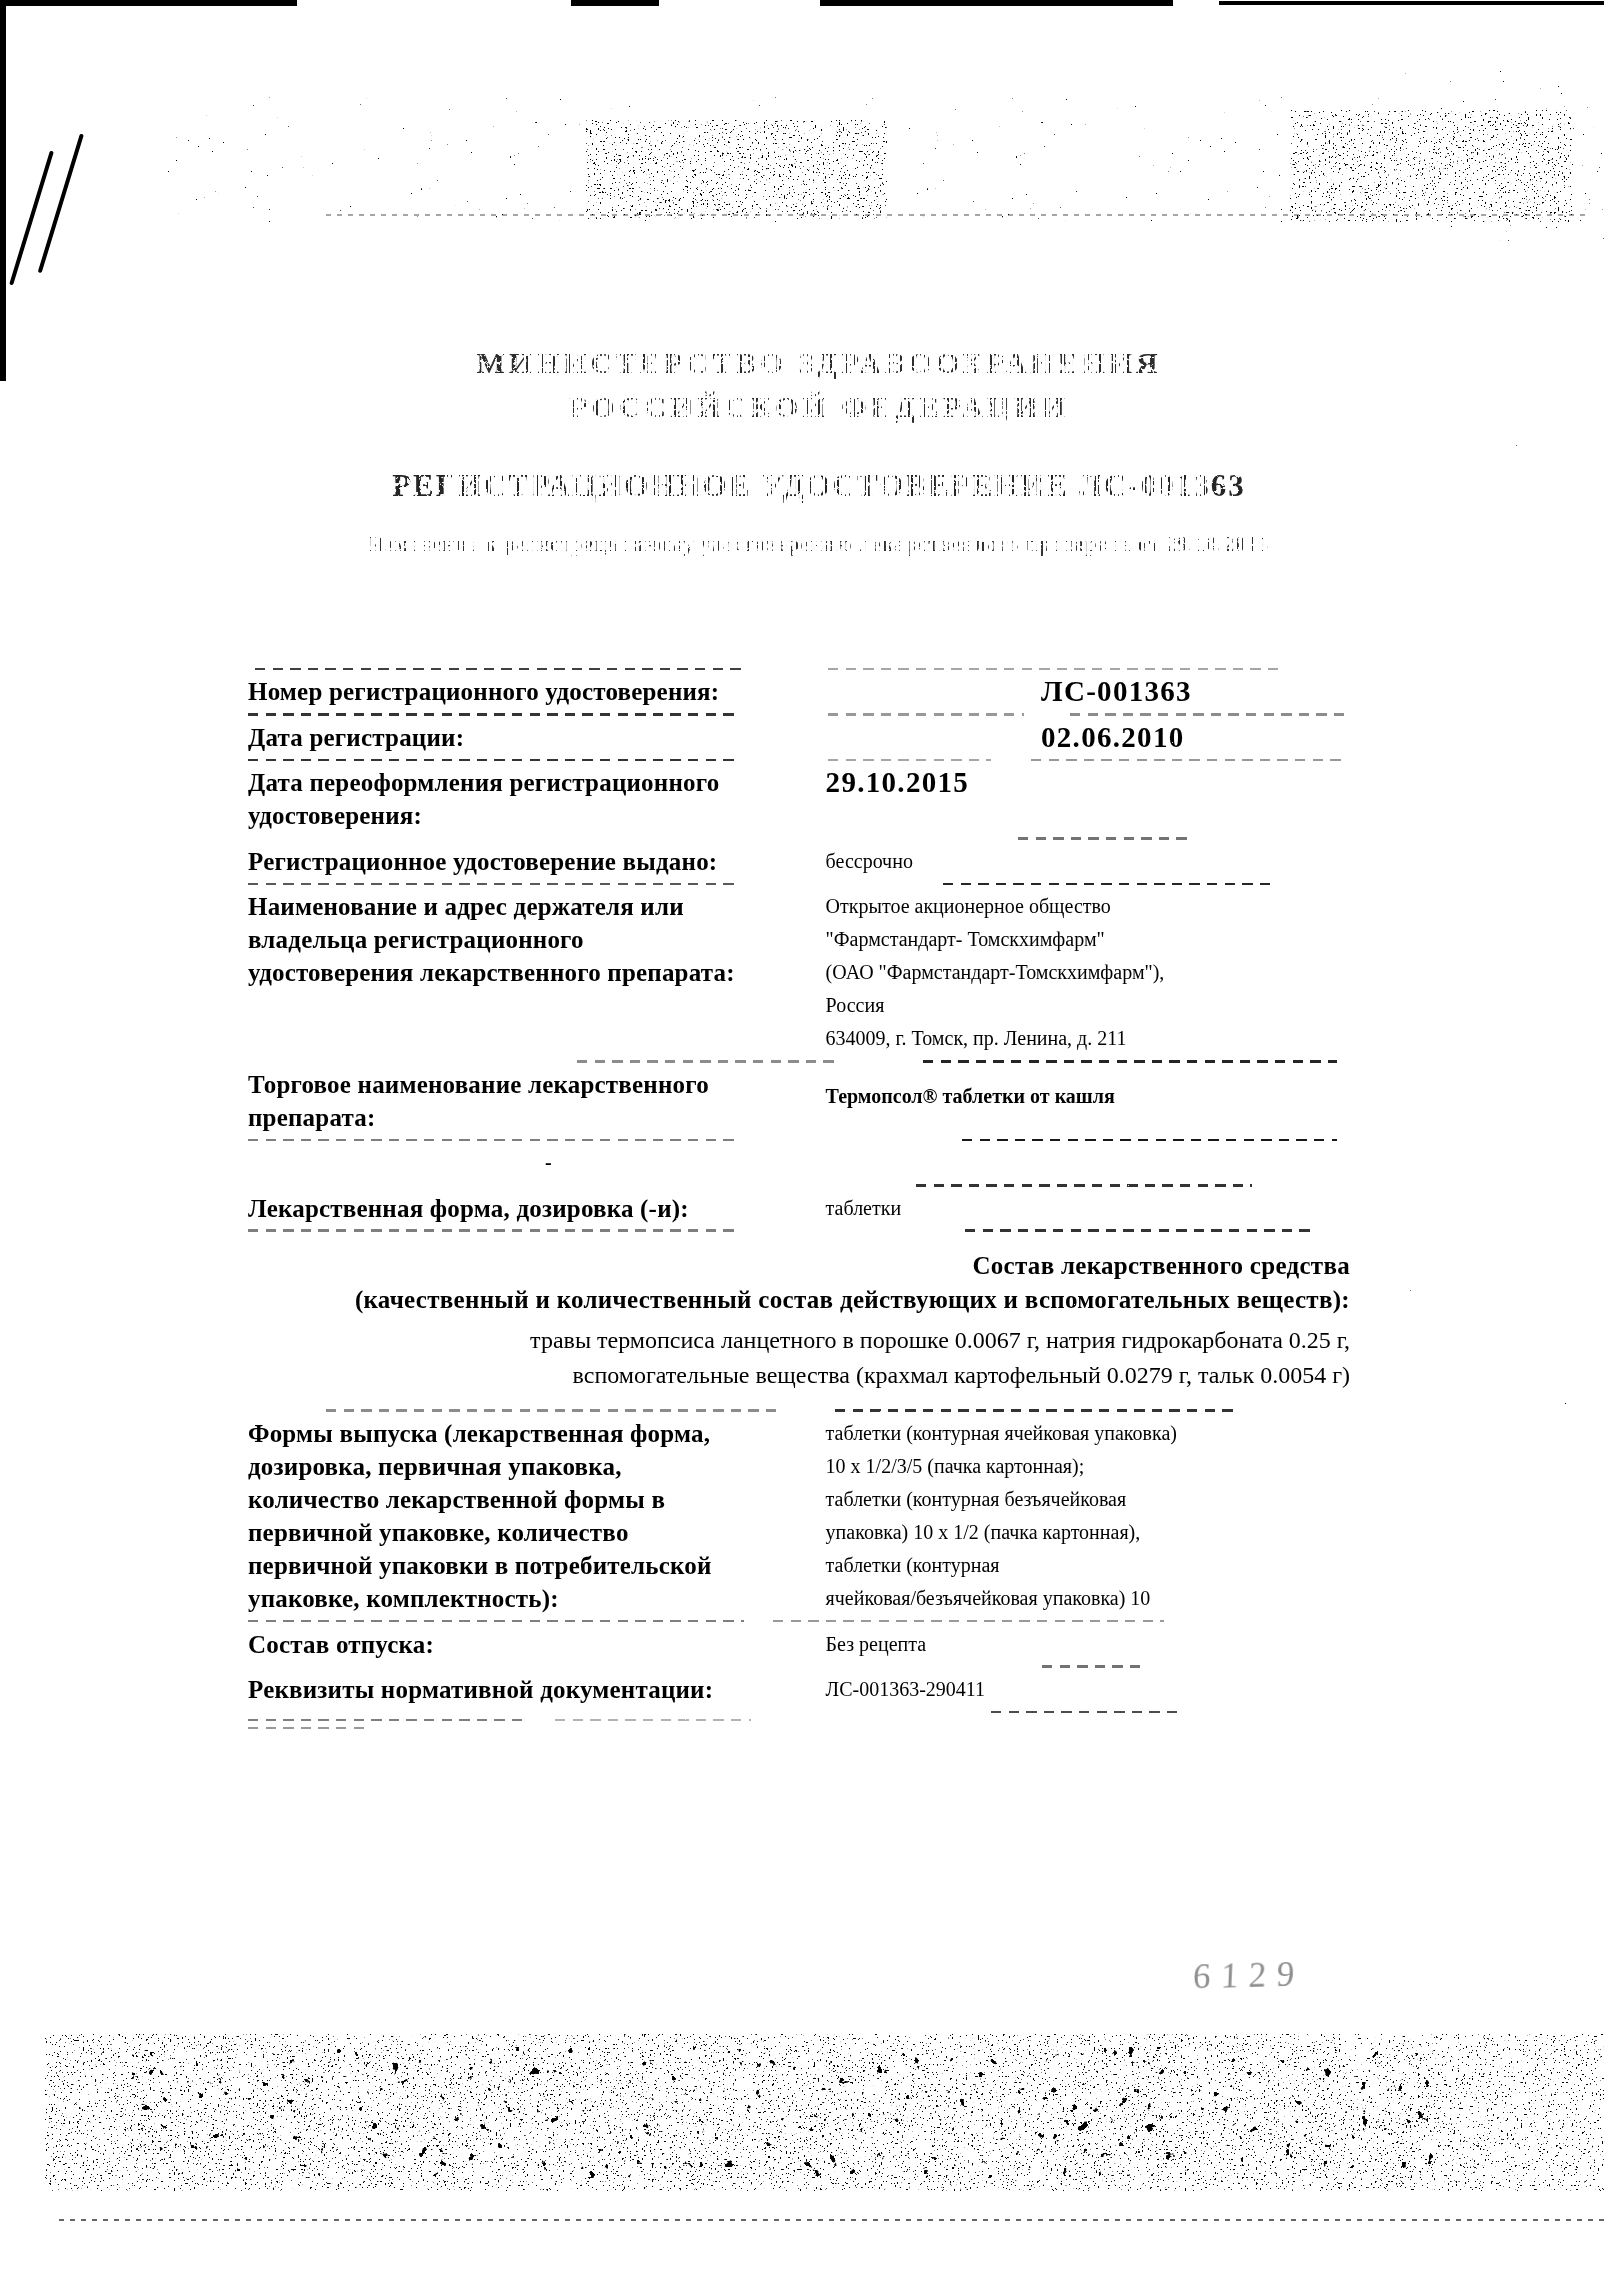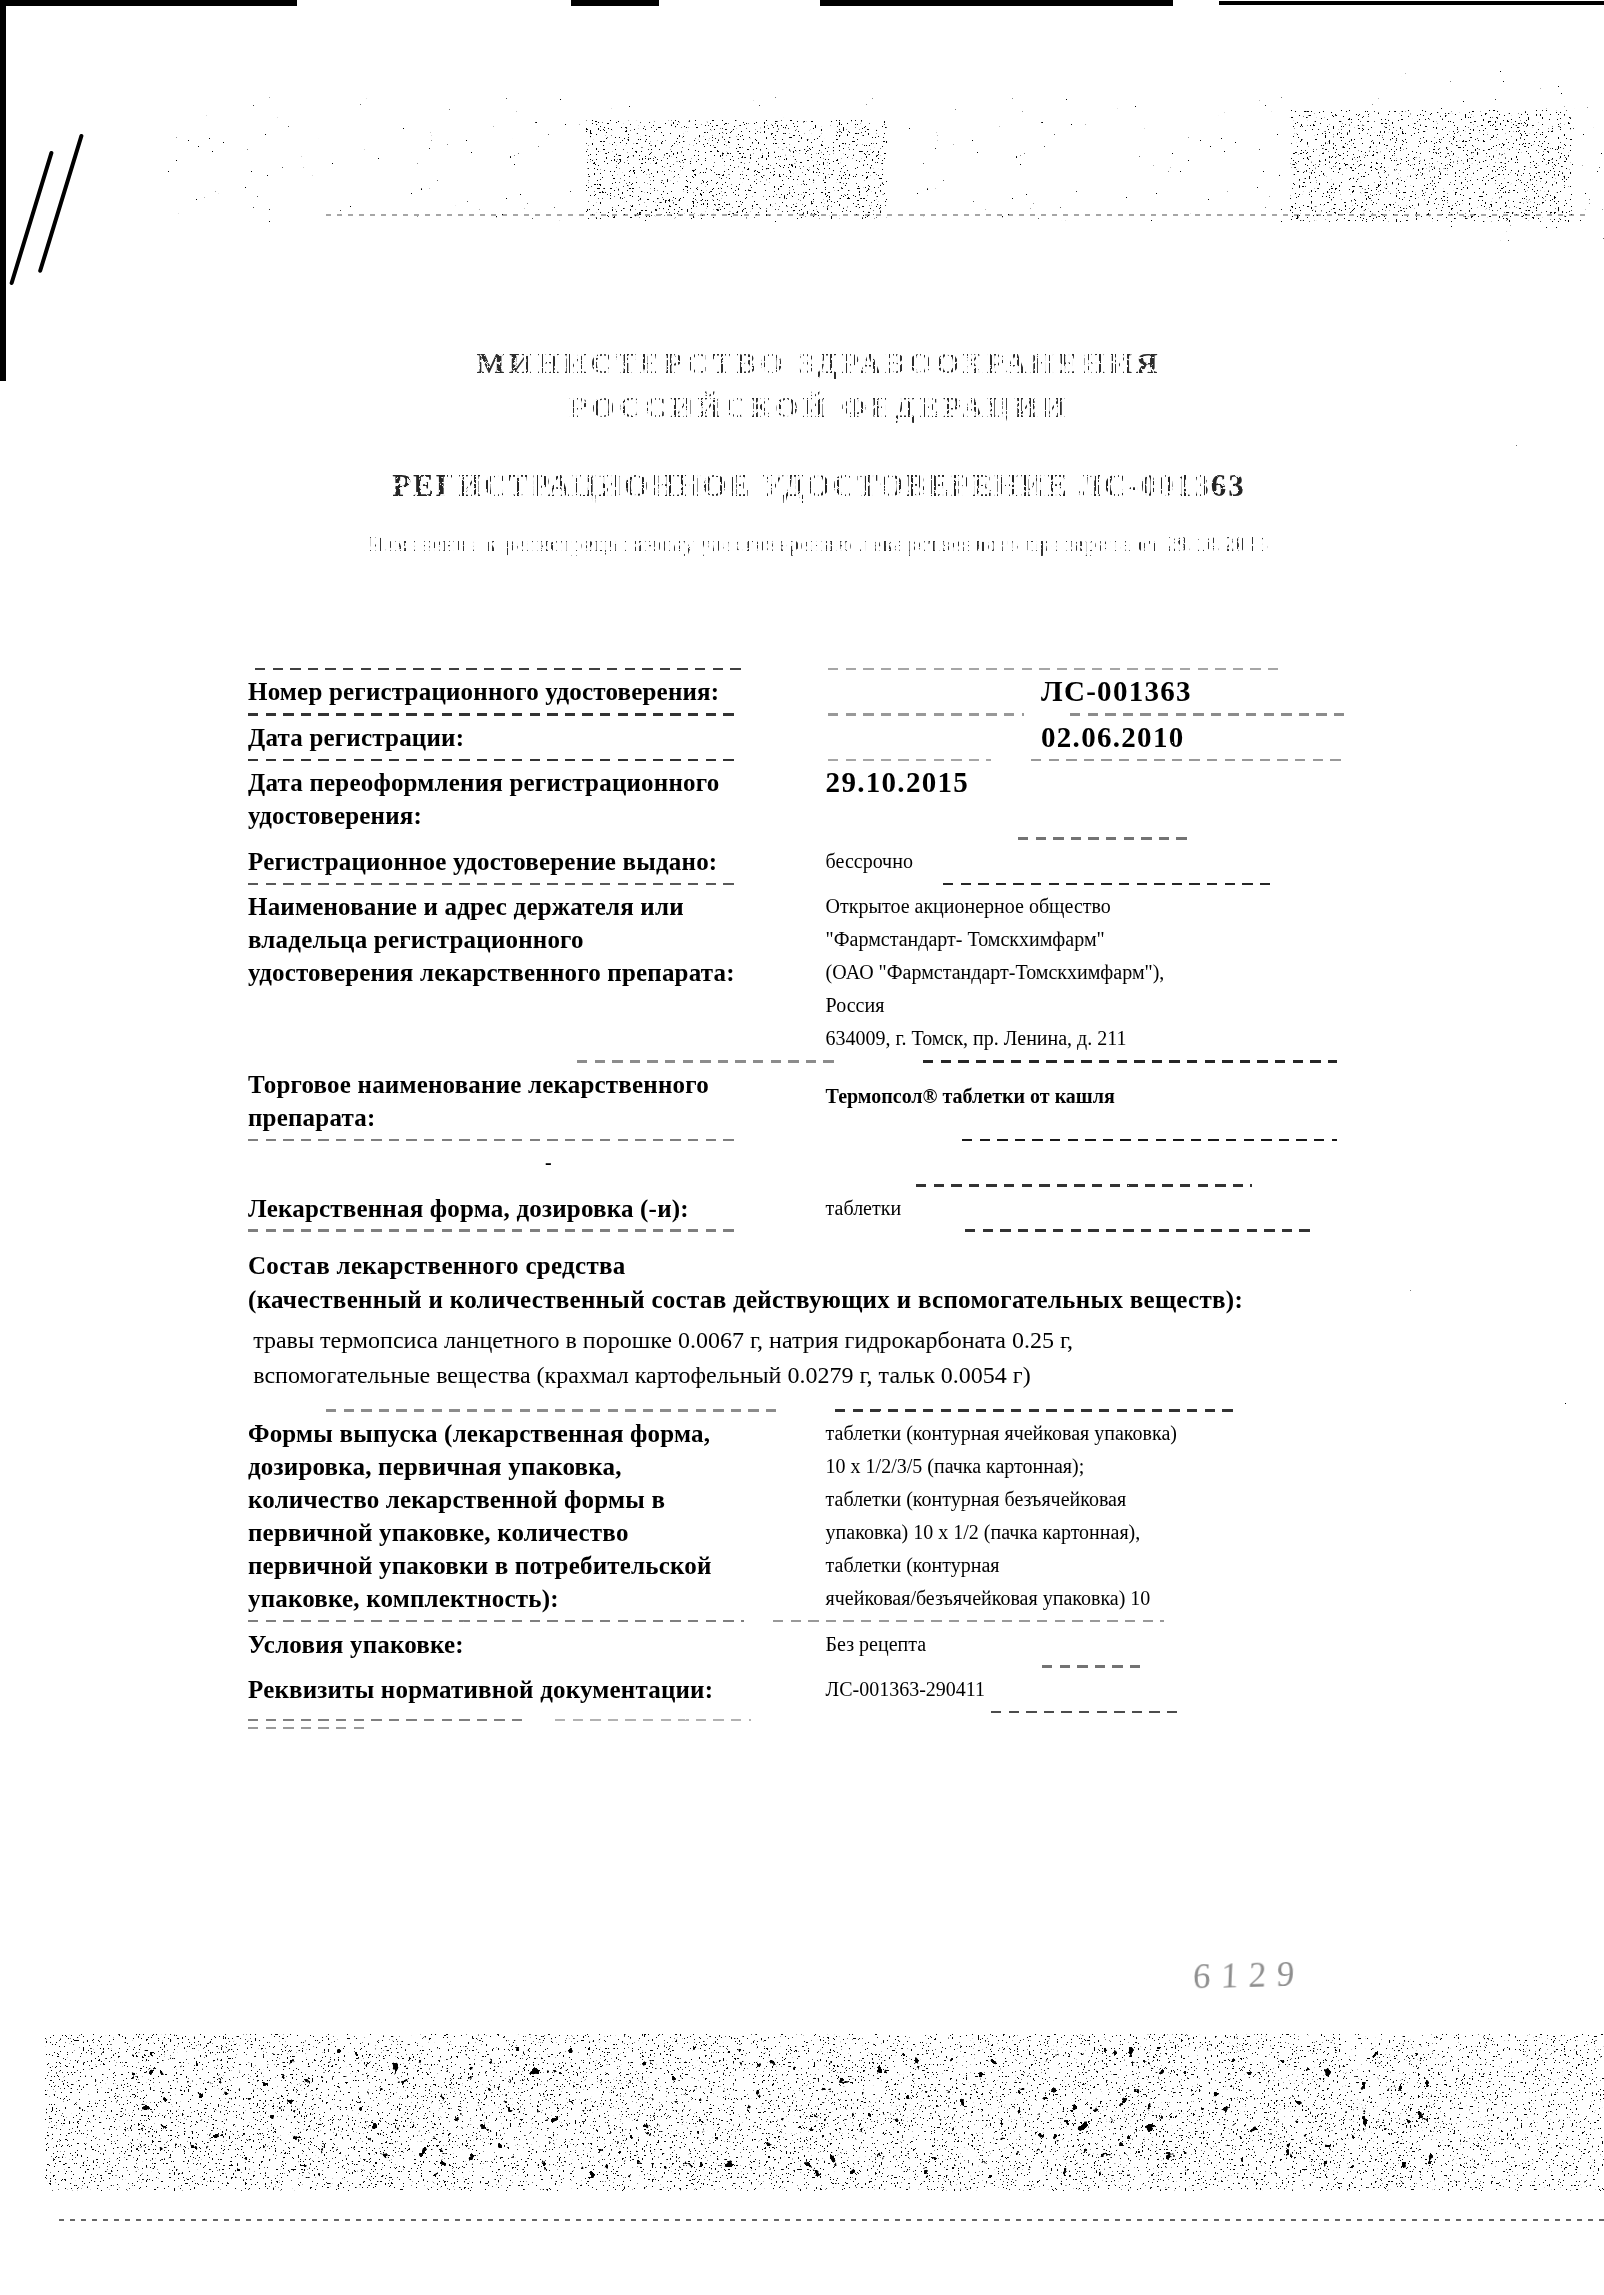--- a/index.html
+++ b/index.html
@@ -30,21 +30,21 @@
   .content{position:absolute;left:248px;top:663px;width:1102px;z-index:2;
            filter:blur(0.2px) contrast(1.2);}
   .row{display:flex;align-items:flex-start;margin:2px 0;}
   .lbl{flex:0 0 558px;font-size:25px;font-weight:700;line-height:33px;letter-spacing:0.2px;
        white-space:pre-line;}
   .val{flex:1;padding-left:19.6px;font-size:20px;line-height:33px;white-space:pre-line;}
   .v-big{font-size:29px;font-weight:700;letter-spacing:1.3px;}
   .v-ind{padding-left:235px;}
   .v-dash{padding-left:297px;font-weight:700;}
   .v-bold{font-weight:700;margin-top:12px;}
-  .comp{margin:16px 0;}
+  .comp{margin:16px 0;text-align:right;}
   .comp-h{font-size:25px;font-weight:700;line-height:34px;white-space:pre-line;letter-spacing:0.3px;}
   .comp-b{font-size:24px;line-height:35px;white-space:pre-line;margin-top:6.5px;padding-left:5.2px;}
   .sep{position:relative;height:3.3px;margin:4.6px 0;}
   .seg{position:absolute;top:0;height:2.6px;
        background:repeating-linear-gradient(90deg,#000 0 10.4px,transparent 10.4px 17.6px);
        filter:blur(0.2px);}
 
   
   .stamp{position:absolute;left:1193px;top:1956px;z-index:2;font-size:35px;color:#333;
          letter-spacing:10.4px;opacity:.55;filter:blur(0.7px);
@@ -227,21 +227,21 @@
 упаковка) 10 х 1/2 (пачка картонная),
 таблетки (контурная
 ячейковая/безъячейковая упаковка) 10</div>
     </div>
     <div class="sep">
         <span class="seg" style="left:0;width:496px;opacity:.5;"></span>
         <span class="seg" style="left:525px;width:391px;opacity:.4;"></span>
       </div>
 
     <div class="row">
-      <div class="lbl">Условия упаковке:</div>
+      <div class="lbl">Состав отпуска:</div>
       <div class="val">Без рецепта</div>
     </div>
     <div class="sep">
         <span class="seg" style="left:794px;width:101px;opacity:.55;"></span>
       </div>
 
     <div class="row">
       <div class="lbl">Реквизиты нормативной документации:</div>
       <div class="val">ЛС-001363-290411</div>
     </div>

